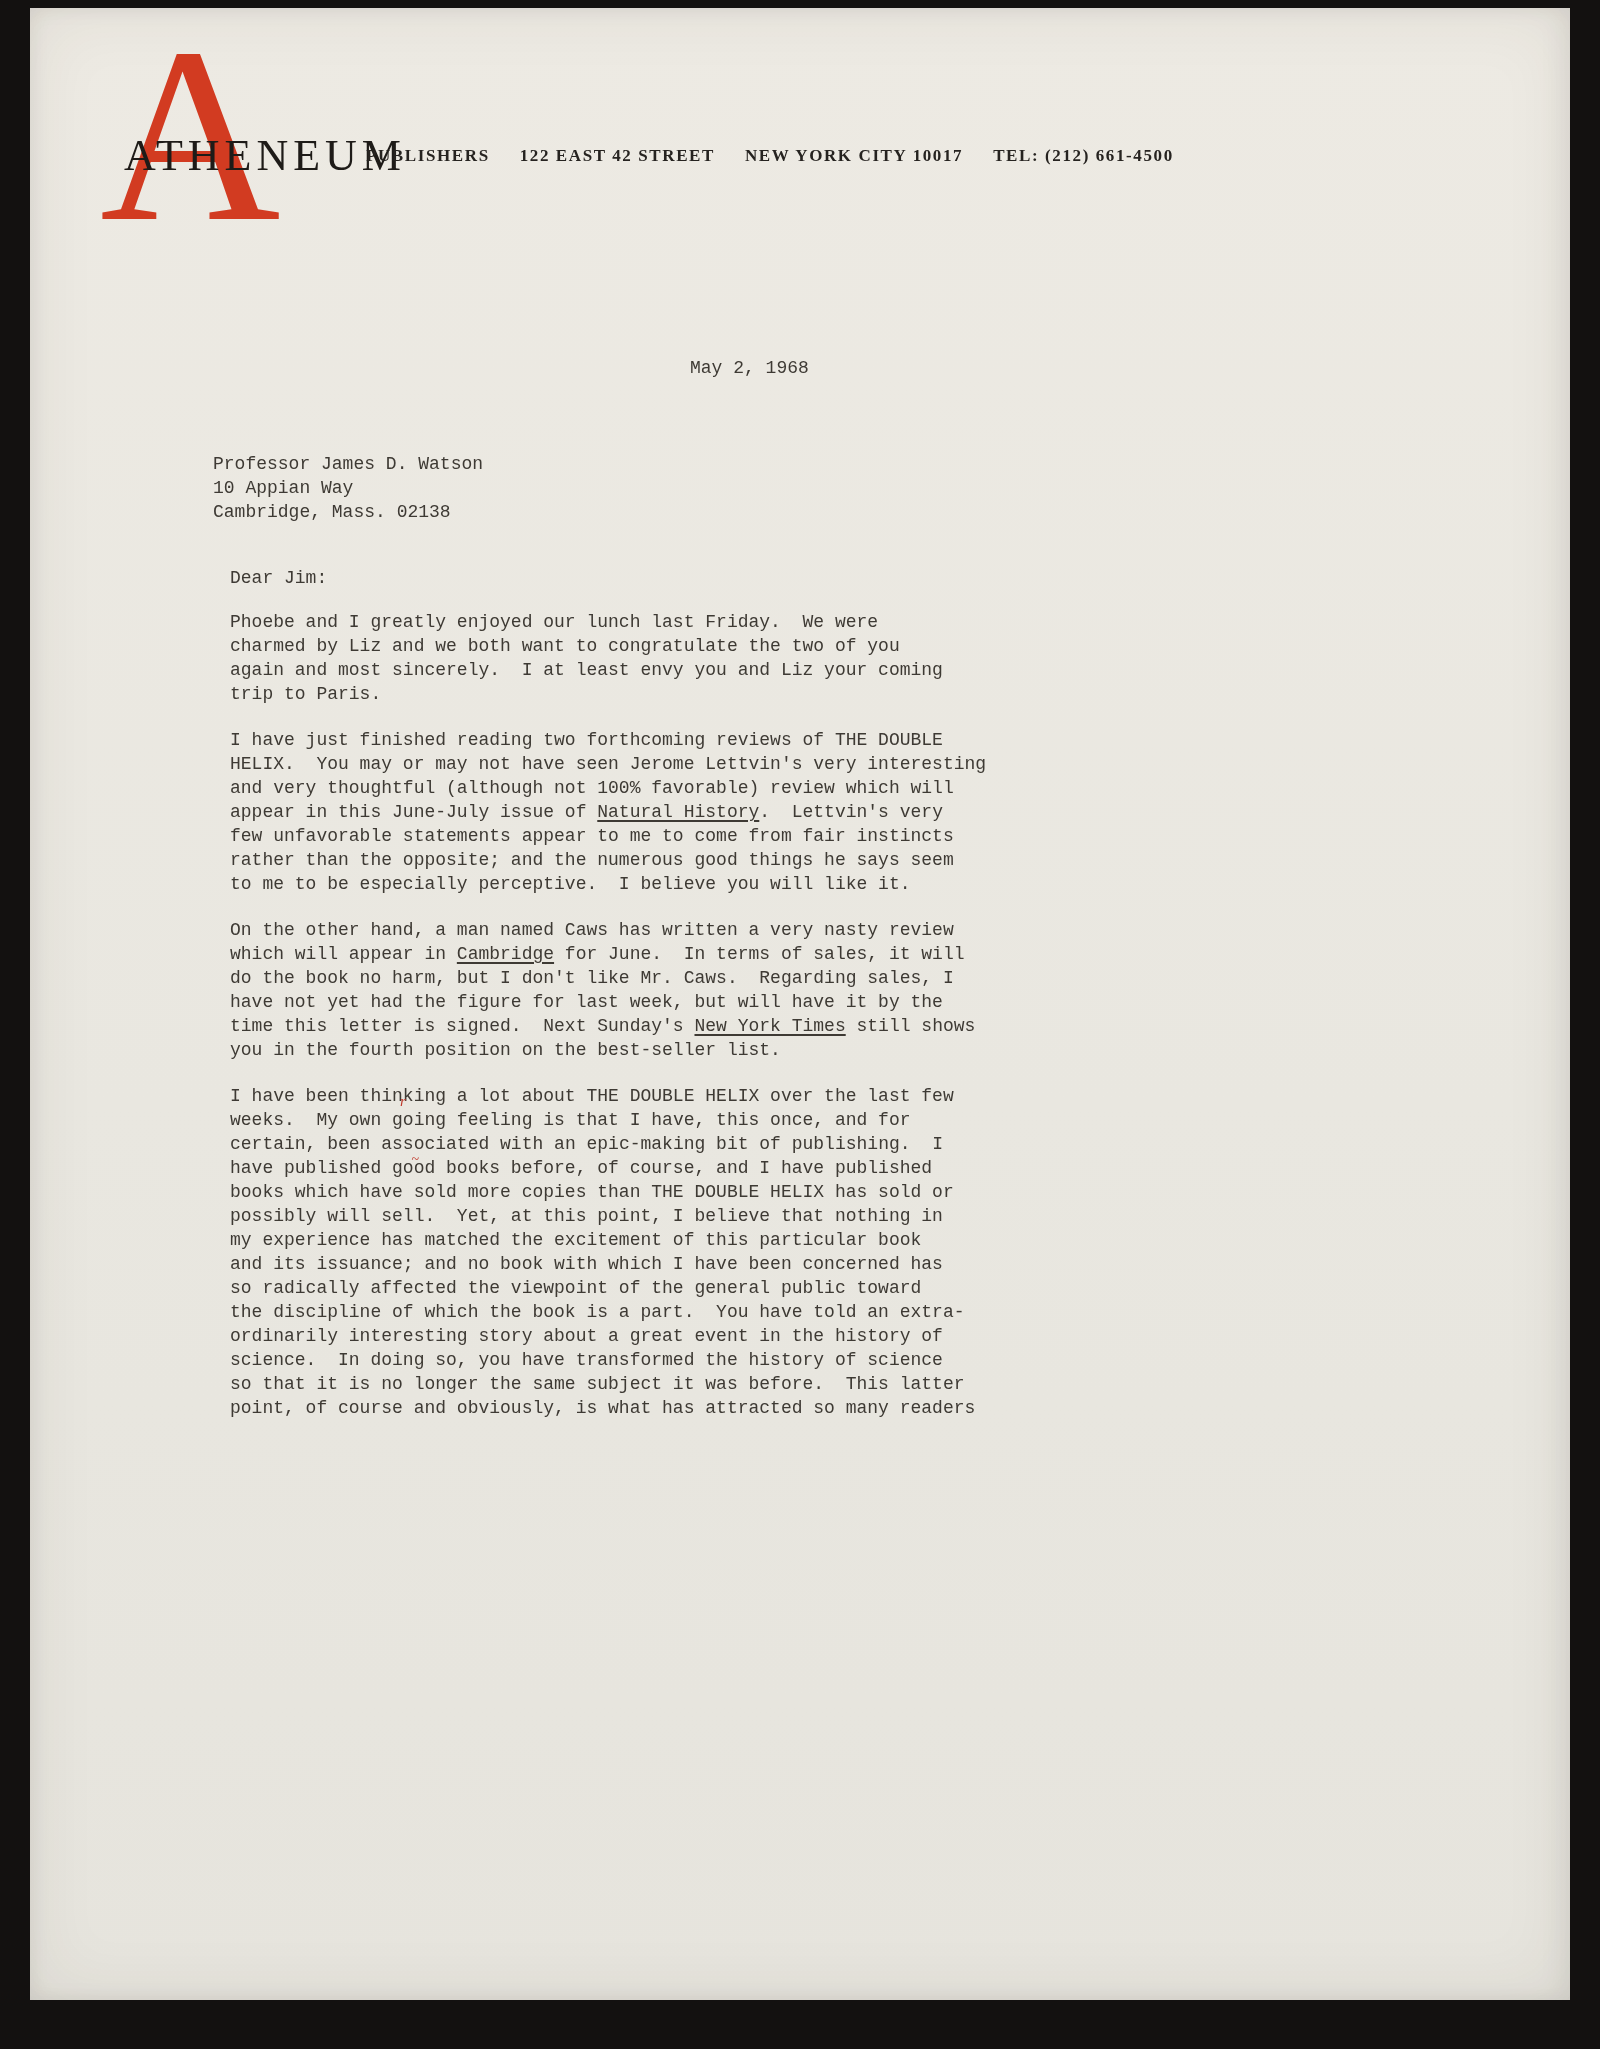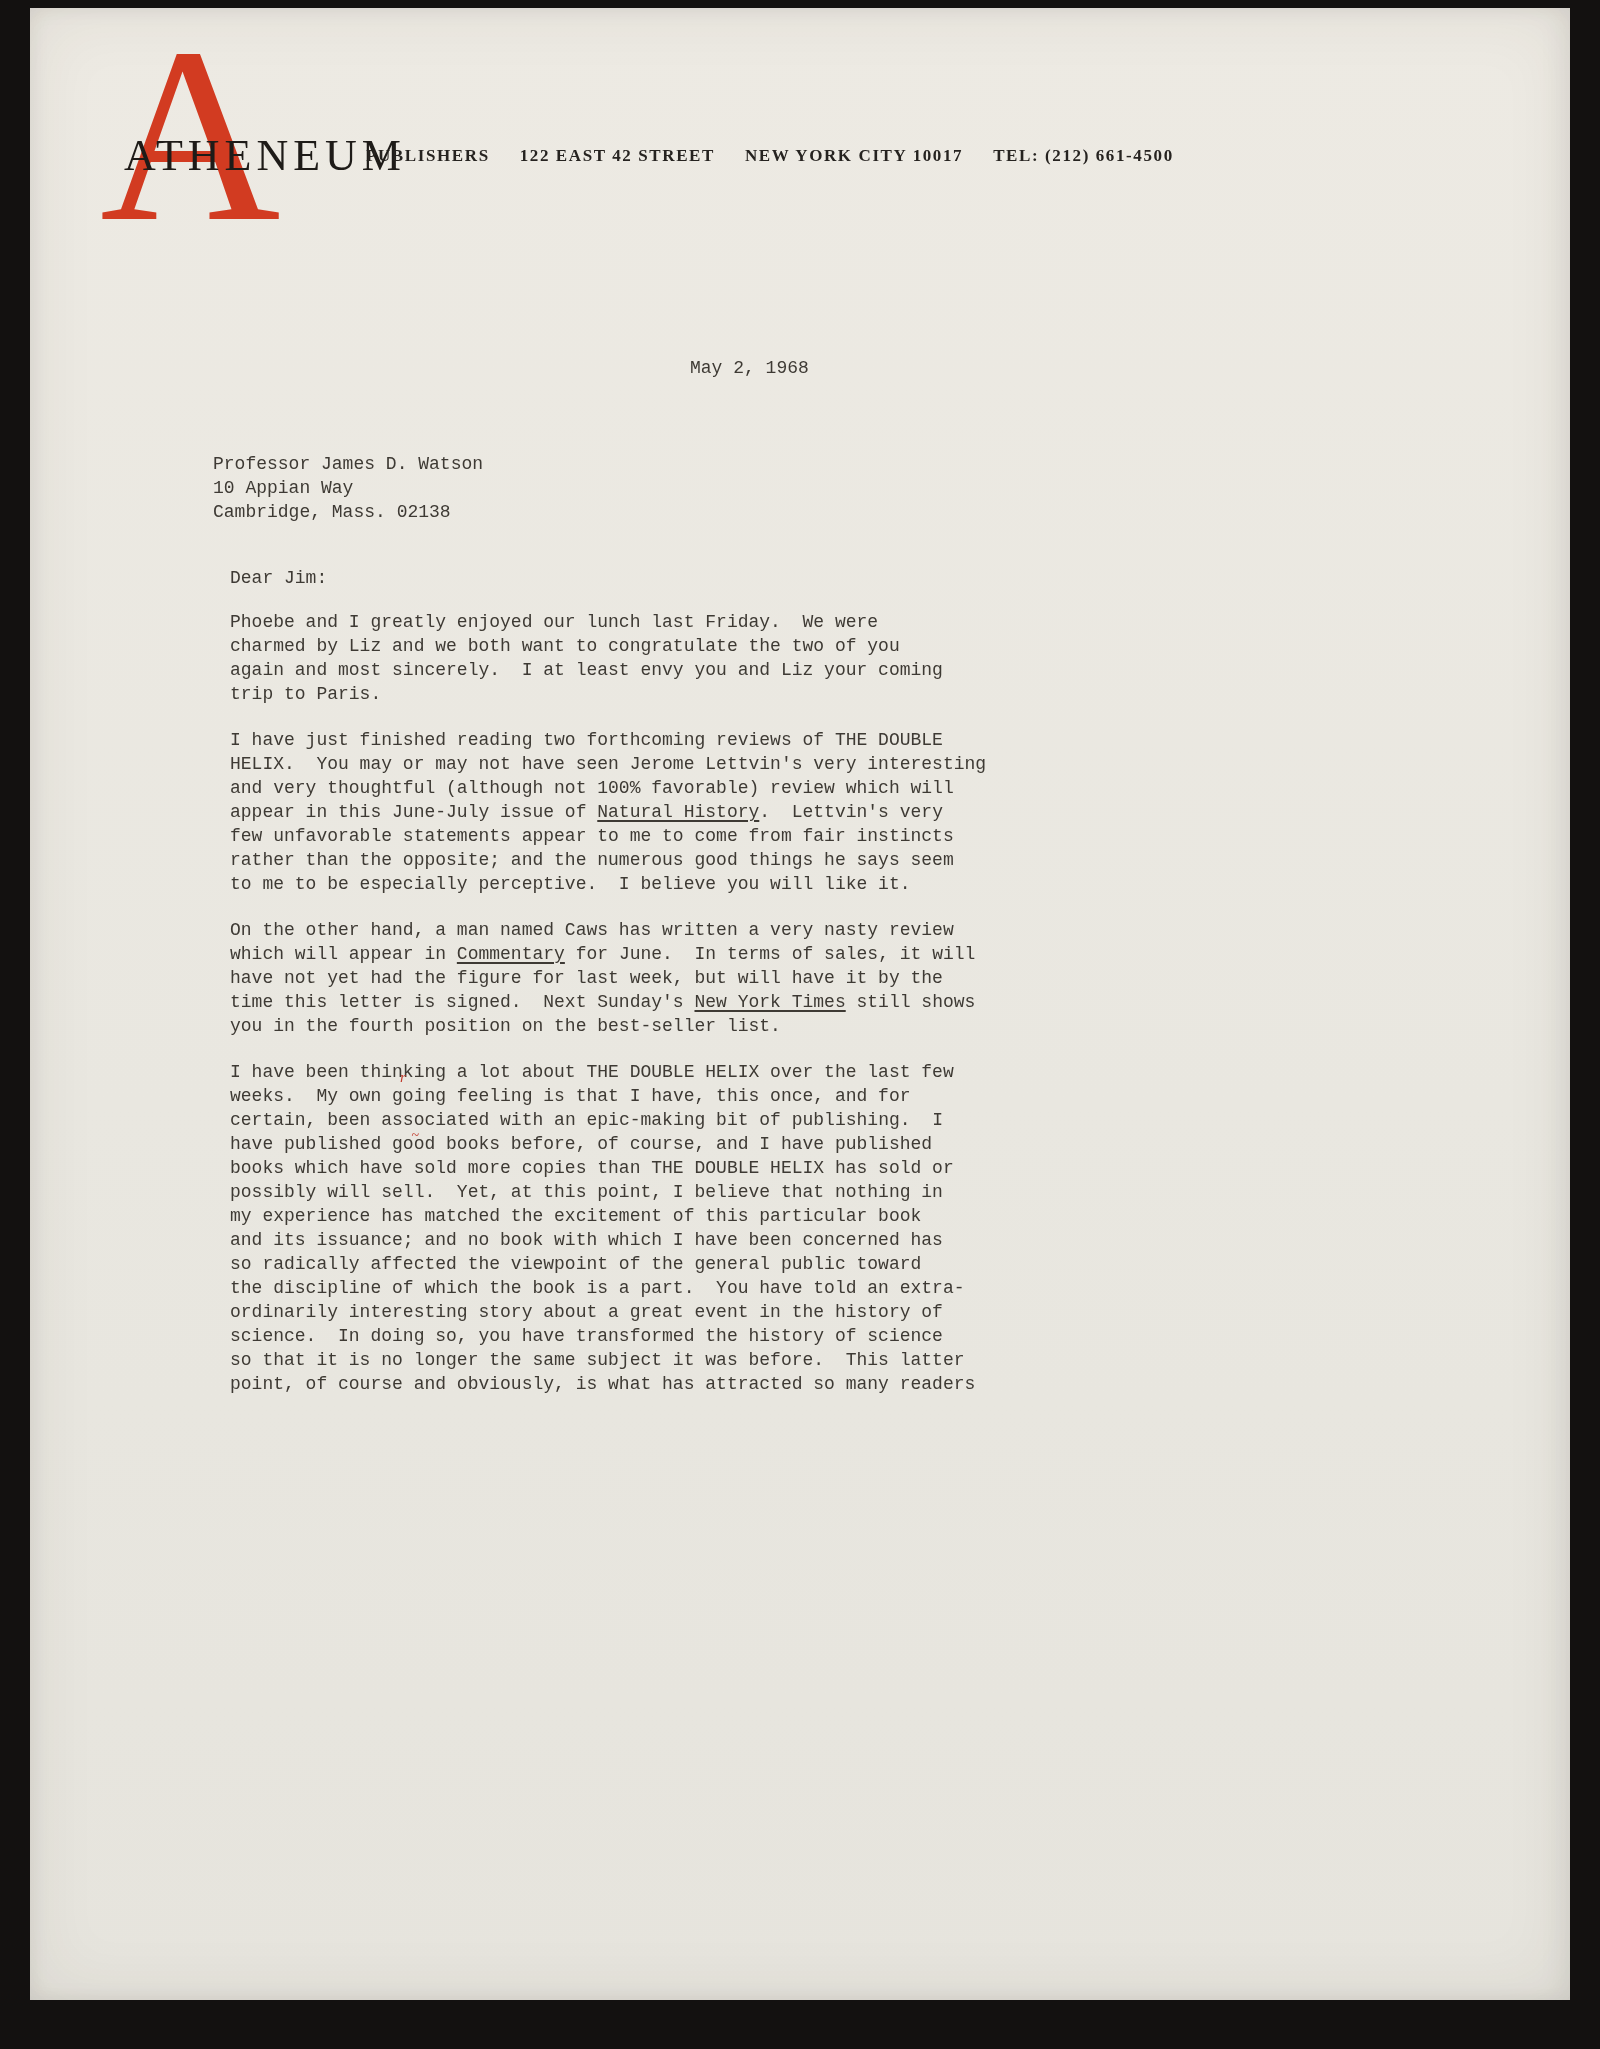--- a/index.html
+++ b/index.html
@@ -103,21 +103,22 @@
           <div class="line">I have just finished reading two forthcoming reviews of THE DOUBLE</div>
           <div class="line">HELIX.  You may or may not have seen Jerome Lettvin's very interesting</div>
           <div class="line">and very thoughtful (although not 100% favorable) review which will</div>
           <div class="line">appear in this June-July issue of <span class="u">Natural History</span>.  Lettvin's very</div>
           <div class="line">few unfavorable statements appear to me to come from fair instincts</div>
           <div class="line">rather than the opposite; and the numerous good things he says seem</div>
           <div class="line">to me to be especially perceptive.  I believe you will like it.</div>
         </div>
         <div class="para">
           <div class="line">On the other hand, a man named Caws has written a very nasty review</div>
-          <div class="line">which will appear in <span class="u">Commentary</span> for June.  In terms of sales, it will</div>
+          <div class="line">which will appear in <span class="u">Cambridge</span> for June.  In terms of sales, it will</div>
+          <div class="line">do the book no harm, but I don't like Mr. Caws.  Regarding sales, I</div>
           <div class="line">have not yet had the figure for last week, but will have it by the</div>
           <div class="line">time this letter is signed.  Next Sunday's <span class="u">New York Times</span> still shows</div>
           <div class="line">you in the fourth position on the best-seller list.</div>
         </div>
         <div class="para">
           <div class="line">I have been thinking a lot about THE DOUBLE HELIX over the last few</div>
           <div class="line">weeks.  My own <span class="rel">going<span class="mark-above">r</span></span> feeling is that I have, this once, and for</div>
           <div class="line">certain, been <span class="rel">associated<span class="mark-below">~</span></span> with an epic-making bit of publishing.  I</div>
           <div class="line">have published good books before, of course, and I have published</div>
           <div class="line">books which have sold more copies than THE DOUBLE HELIX has sold or</div>

